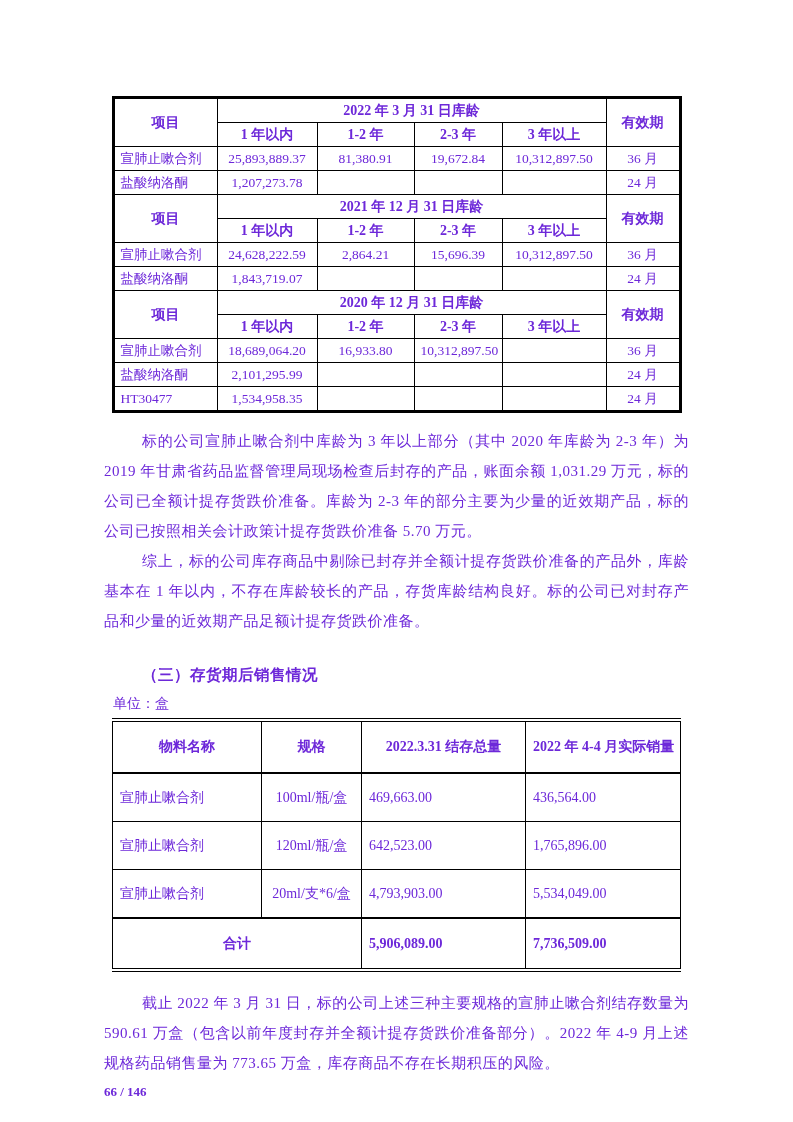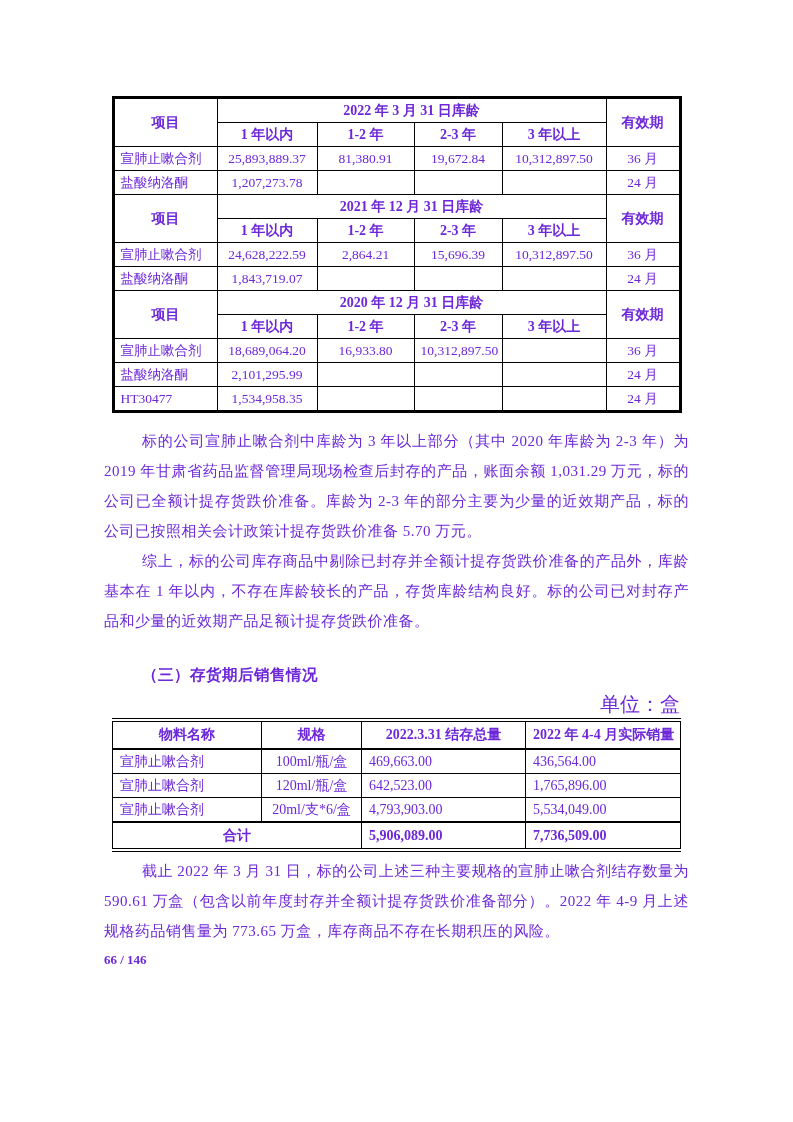--- a/index.html
+++ b/index.html
@@ -25,34 +25,35 @@
   table.aging td.ctr  { text-align:center; }
 
   
   p.body, div.heading {
     width:585px; margin:0; font-size:15px; line-height:30px;
     text-align:justify; text-indent:38px; letter-spacing:0.5px;
   }
   p#p1 { margin-top:13px; }
   div.heading { font-weight:bold; font-size:15.5px; margin-top:24px; line-height:30px; }
   p#p3 { margin-top:5px; }
-  p#p4 { margin-top:4px; }
+  p#p4 { margin-top:16px; }
 
   .unit-line {
-    width:567px; margin:4px auto 0 auto; text-align:right; font-size:20px;
+    width:567px; margin:4px auto 0 auto; text-align:left; font-size:14px;
     line-height:20px;
+    font-family:Liberation Mono, monospace;
   }
 
   
   table.sales {
     width:568px; margin:4px auto 0 auto; border-collapse:collapse; table-layout:fixed;
     border-top:4px double #000; border-bottom:4px double #000;
   }
   table.sales td {
-    border:1px solid #000; font-size:14px; padding:0 7px; height:23px;
+    border:1px solid #000; font-size:14px; padding:12px 7px; height:23px;
     overflow:hidden; white-space:nowrap;
   }
   table.sales tr.hdr td { font-weight:bold; text-align:center; height:26px; border-bottom:2px solid #000; }
   table.sales td.name { text-align:left; }
   table.sales td.spec { text-align:center; }
   table.sales td.num  { text-align:left; }
   table.sales tr.total td { border-top:2px solid #000; font-weight:bold; height:25px; }
   table.sales tr.total td.lbl { text-align:center; }
 
   .page-number {

